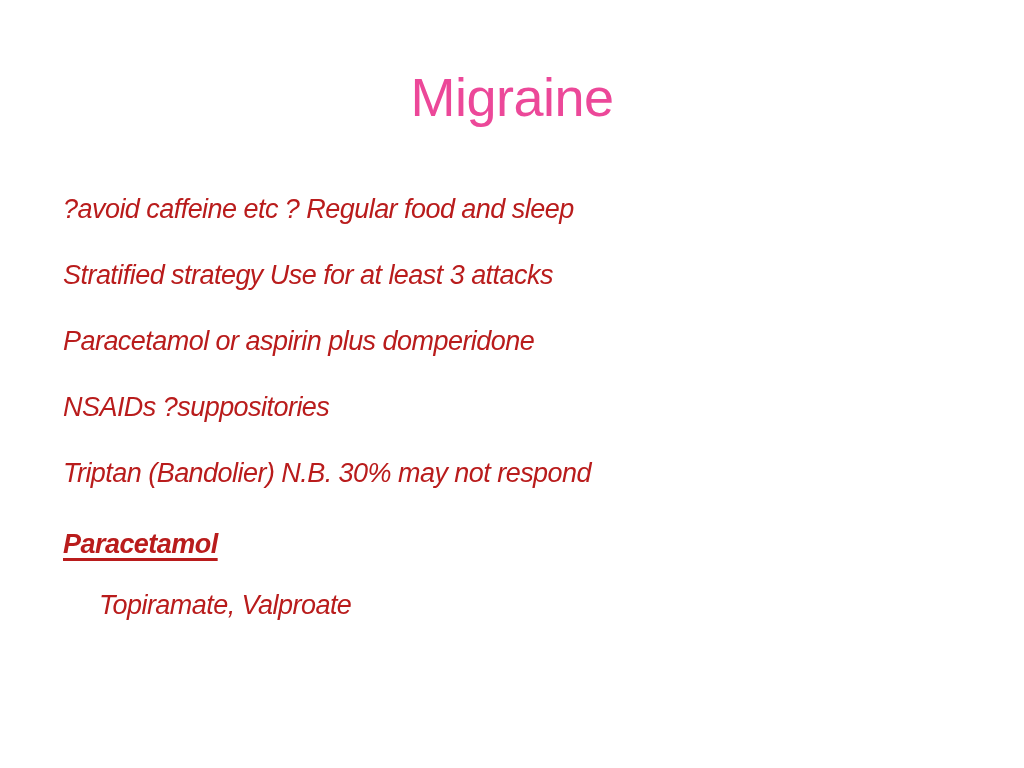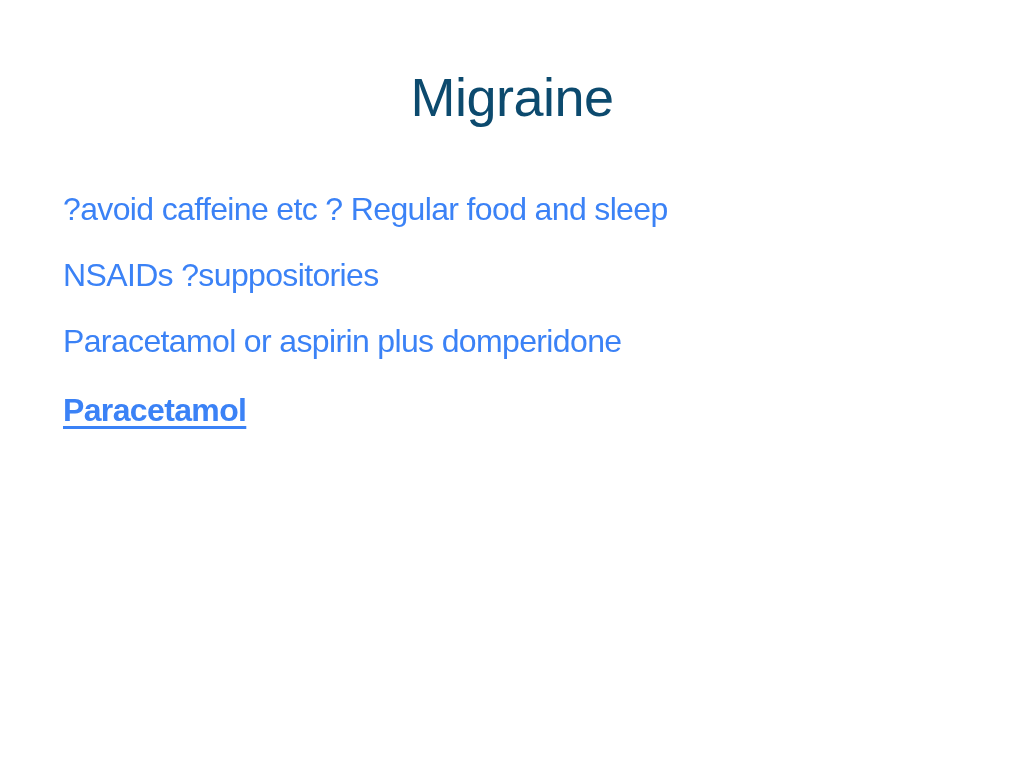--- a/index.html
+++ b/index.html
@@ -17,31 +17,32 @@
     color: #000000;
   }
   .slide-title {
     margin: 64px 0 0 0;
     padding: 0;
     font-size: 54px;
     line-height: 66px;
     font-weight: 400;
     letter-spacing: -0.01em;
     text-align: center;
-    color: #0c4a6e;
+    color: #ec4899;
   }
   .slide-body {
     margin: 46px 40px 0 63px;
   }
   .body-line {
-    font-size: 32px;
+    font-size: 27px;
     line-height: 66px;
     letter-spacing: -0.02em;
     white-space: nowrap;
-    color: #3b82f6;
+    color: #b91c1c;
+    font-style: italic;
   }
   .body-line.emphasis {
     font-weight: 700;
     display: inline-block;
     text-decoration: underline;
     text-decoration-thickness: 3px;
     text-underline-offset: 5px;
   }
   .emphasis-row {
     font-size: 42px;
@@ -53,19 +54,22 @@
   }
 </style>
 </head>
 <body>
 
 <div class="slide">
   <h1 class="slide-title">Migraine</h1>
 
   <div class="slide-body">
     <div class="body-line">?avoid caffeine etc ? Regular food and sleep</div>
+    <div class="body-line">Stratified strategy Use for at least 3 attacks</div>
+    <div class="body-line">Paracetamol or aspirin plus domperidone</div>
     <div class="body-line">NSAIDs ?suppositories</div>
-    <div class="body-line">Paracetamol or aspirin plus domperidone</div>
+    <div class="body-line">Triptan (Bandolier) N.B. 30% may not respond</div>
     <div class="emphasis-row">
       <span class="body-line emphasis">Paracetamol</span>
     </div>
+    <div class="body-line indented">Topiramate, Valproate</div>
   </div>
 </div>
 
 </body></html>

